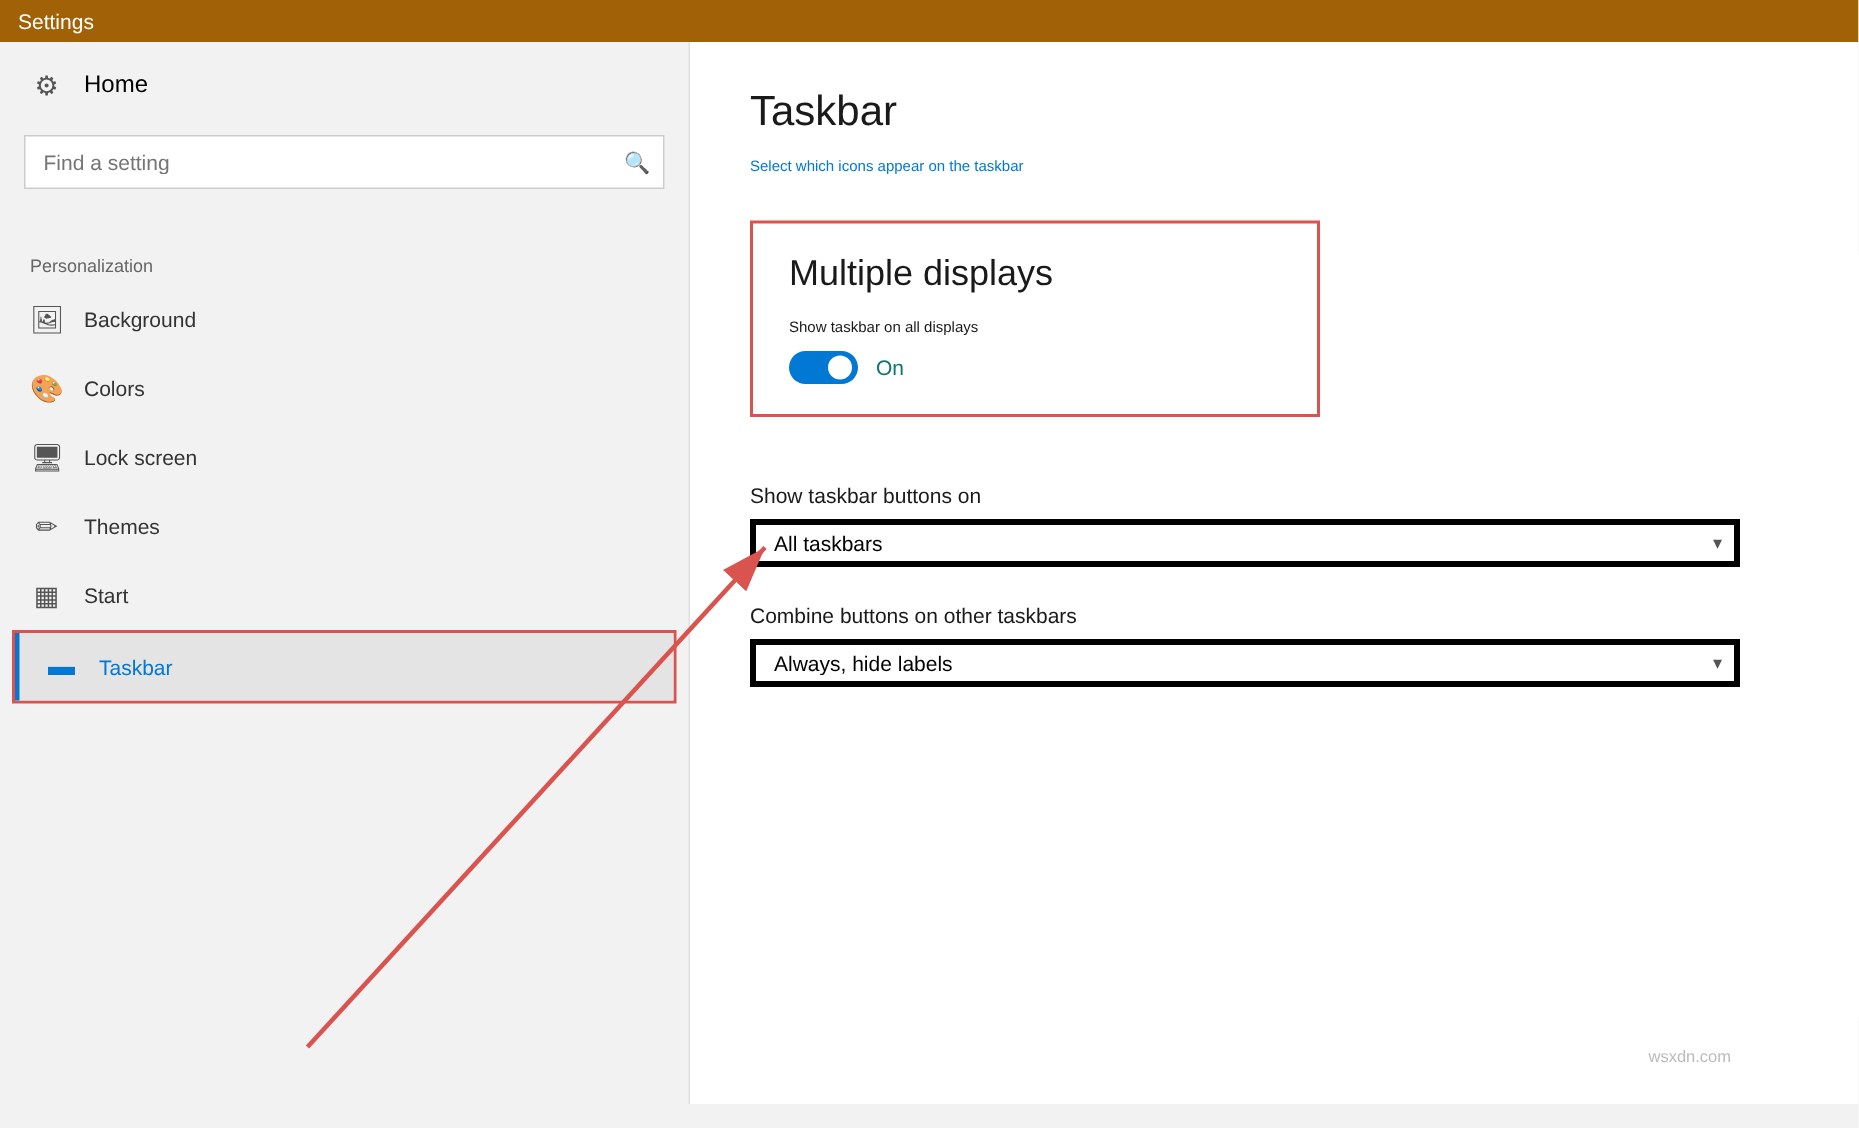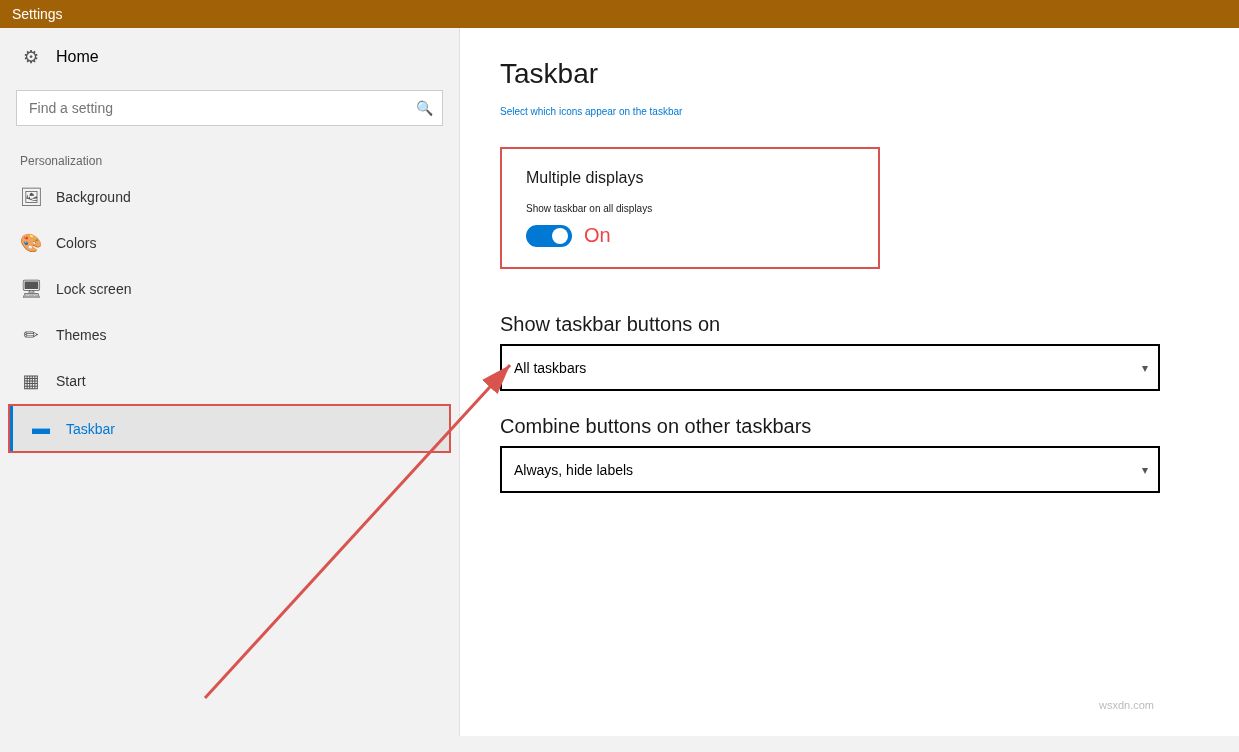--- a/index.html
+++ b/index.html
@@ -33,21 +33,21 @@
 
     .home-item {
       display: flex;
       align-items: center;
       padding: 18px 20px;
       cursor: pointer;
       gap: 14px;
     }
 
     .search-box {
-      margin: 4px 16px 20px 16px;
+      margin: 4px 16px 36px 16px;
       position: relative;
     }
     .search-box input {
       width: 100%;
       height: 36px;
       border: 1px solid #ccc;
       background: white;
       padding: 0 36px 0 12px;
       font-size: 14px;
       outline: none;
@@ -128,21 +128,21 @@
     
     .multiple-displays-box {
       border: 2px solid #d9534f;
       padding: 20px 24px;
       margin: 20px 0;
       display: inline-block;
       min-width: 380px;
     }
 
     .section-title {
-      font-size: 16px;
+      font-size: 24px;
       font-weight: 300;
       color: #1a1a1a;
       margin-bottom: 16px;
     }
 
     .setting-label {
       font-size: 10px;
       color: #1a1a1a;
       margin-bottom: 10px;
     }
@@ -172,40 +172,40 @@
       position: absolute;
       width: 16px;
       height: 16px;
       background: white;
       border-radius: 50%;
       top: 3px;
       right: 4px;
       transition: right 0.2s;
     }
     .toggle-label {
-      font-size: 20px;
-      color: #ef4444;
+      font-size: 14px;
+      color: #0f766e;
     }
 
     .dropdown-section {
       margin-top: 24px;
     }
     .dropdown-label {
-      font-size: 20px;
+      font-size: 14px;
       color: #1a1a1a;
       margin-bottom: 8px;
     }
     .dropdown-wrapper {
       position: relative;
       width: 660px;
     }
     .dropdown-wrapper select {
       width: 100%;
-      height: 47px;
-      border: 2px solid #000000;
+      height: 32px;
+      border: 4px solid #000000;
       background: white;
       padding: 0 36px 0 12px;
       font-size: 14px;
       appearance: none;
       cursor: pointer;
       outline: none;
     }
     .dropdown-chevron {
       position: absolute;
       right: 12px;

